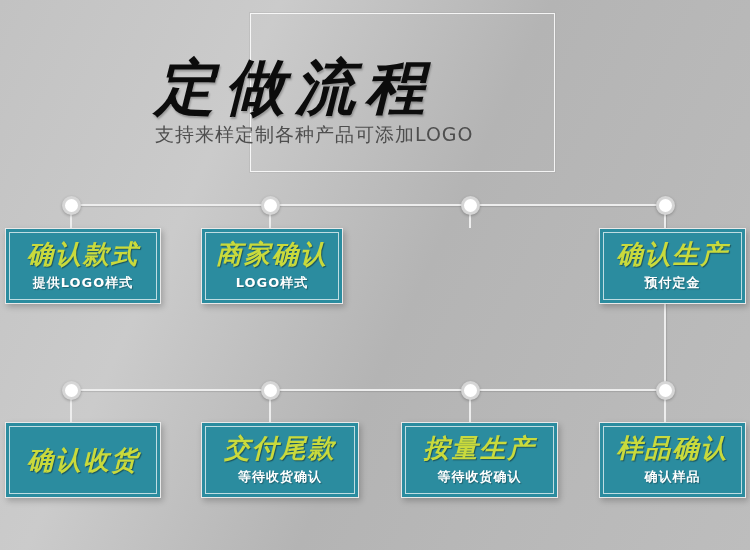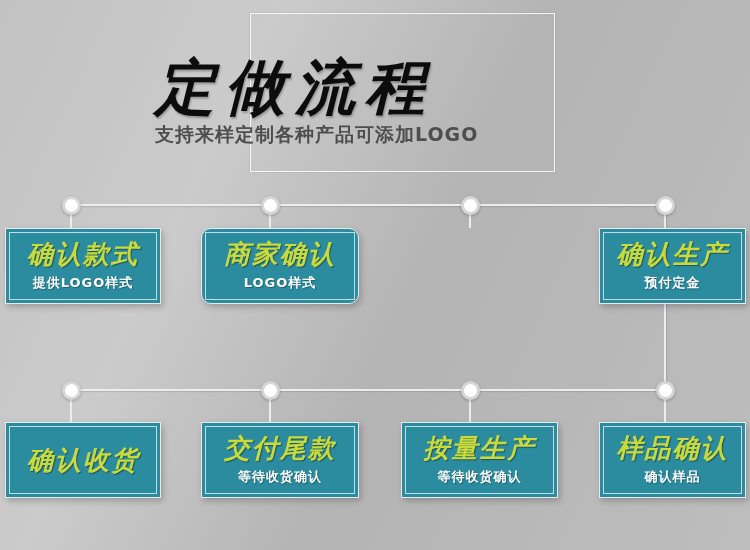--- a/index.html
+++ b/index.html
@@ -32,21 +32,21 @@
     font-style: italic;
     letter-spacing: 10px;
     color: #0c0c0c;
     text-shadow: 1px 2px 2px rgba(0,0,0,0.25);
     white-space: nowrap;
   }
   .main-subtitle {
     position: absolute;
     left: 155px; top: 122px;
     font-size: 19px;
-    font-weight: bold;
+    font-weight: normal;
     letter-spacing: 1px;
     color: #4e4e4e;
     white-space: nowrap;
   }
 
   
   .hline {
     position: absolute;
     height: 2px;
     background: #ededed;
@@ -106,21 +106,21 @@
     box-sizing: border-box;
   }
   .box::before {
     content: "";
     position: absolute;
     inset: 3px;
     border: 1px solid rgba(255,255,255,0.7);
     pointer-events: none;
   }
   .box.p1 { left: 5px;   top: 228px; width: 156px; }
-  .box.p2 { left: 201px; top: 228px; width: 158px; border-radius: 10px; }
+  .box.p2 { left: 201px; top: 228px; width: 142px; }
   .box.p3 { left: 401px; top: 228px; width: 157px; }
   .box.p4 { left: 599px; top: 228px; width: 147px; }
   .box.p5 { left: 5px;   top: 422px; width: 156px; }
   .box.p6 { left: 201px; top: 422px; width: 158px; }
   .box.p7 { left: 401px; top: 422px; width: 157px; }
   .box.p8 { left: 599px; top: 422px; width: 147px; }
 
   .box-title {
     font-size: 26px;
     font-weight: bold;

